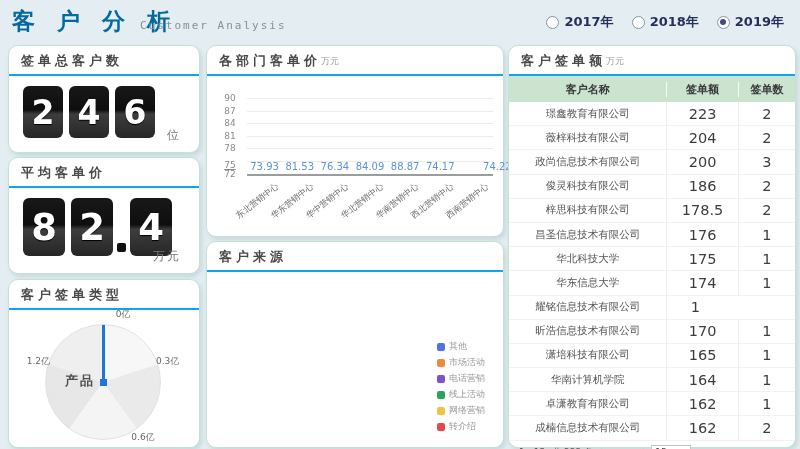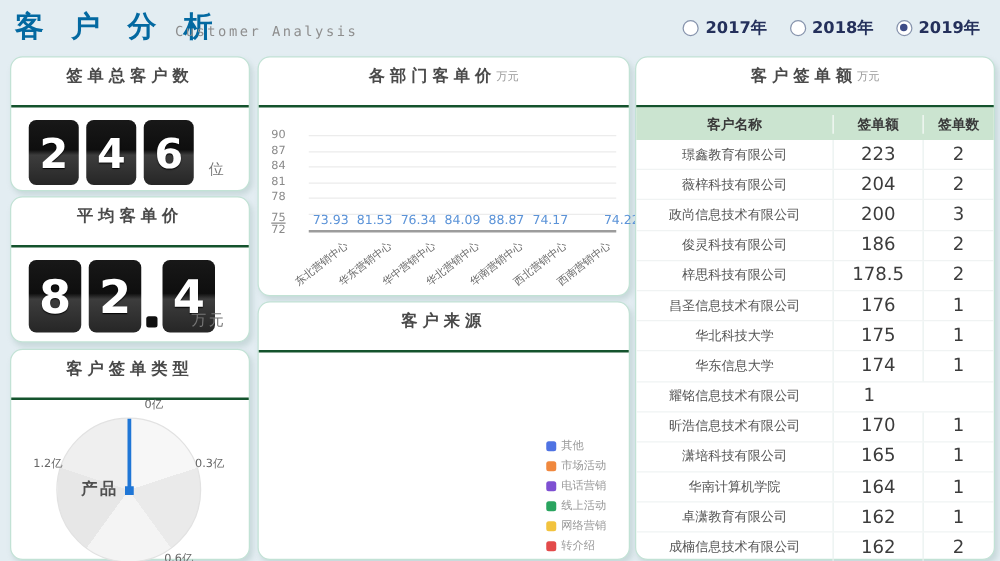--- a/index.html
+++ b/index.html
@@ -9,22 +9,22 @@
   .app-title{position:absolute;left:12px;top:6px;font-size:23px;font-weight:bold;color:#0369a1;letter-spacing:7px}
   .app-subtitle{position:absolute;left:140px;top:19px;font-size:11px;color:#8e8e8e;letter-spacing:2px;font-family:"DejaVu Sans Mono",monospace}
   .year-filter{position:absolute;right:16px;top:13px;display:flex;gap:18px;align-items:center}
   .radio-item{display:flex;gap:5px;align-items:center;cursor:pointer}
   .radio-circle{width:13px;height:13px;border-radius:50%;border:1px solid #8794ad;background:#fff;box-sizing:border-box;position:relative;flex:0 0 auto}
   .radio-circle.selected::after{content:"";position:absolute;left:2.5px;top:2.5px;width:6px;height:6px;border-radius:50%;background:#3e4c86}
   .radio-label{font-size:13px;font-weight:bold;color:#24305b}
   
   .card{position:absolute;background:#fff;border:1px solid #c2e2d5;border-radius:10px;
         box-shadow:2px 3px 4px rgba(151,180,178,.35)}
-  .card-title{height:26px;padding:2px 12px 10px;display:flex;justify-content:center;align-items:center;
-              font-size:13px;font-weight:bold;color:#4a4a4a;letter-spacing:4px;border-bottom:2px solid #14532d}
+  .card-title{height:26px;padding:2px 12px 0;display:flex;justify-content:flex-start;align-items:center;
+              font-size:13px;font-weight:bold;color:#4a4a4a;letter-spacing:4px;border-bottom:2px solid #0ea5e9}
   .unit{font-size:9px;color:#9a9a9a;letter-spacing:0;font-weight:normal}
   #card-total{left:8px;top:45px;width:190px;height:106px}
   #card-avg{left:8px;top:157px;width:190px;height:115px}
   #card-gauge{left:8px;top:279px;width:190px;height:167px}
   #card-dept{left:206px;top:45px;width:296px;height:190px}
   #card-source{left:206px;top:241px;width:296px;height:205px}
   #card-table{left:508px;top:45px;width:286px;height:401px}
   
   .flip-row{display:flex;align-items:flex-end;gap:6px;padding:10px 0 0 14px;position:relative}
   .tile{width:40px;height:52px;border-radius:6px;color:#fff;display:flex;align-items:center;justify-content:center;
@@ -36,21 +36,21 @@
   
   .gauge-plot{position:relative;height:139px}
   .gauge-circle{position:absolute;left:36px;top:14px;width:116px;height:116px;border-radius:50%;border:1px solid #e2e2e2;box-sizing:border-box;
     background:conic-gradient(#f7f7f7 0deg 72deg,#eaeaea 72deg 144deg,#f4f4f4 144deg 216deg,#e7e7e7 216deg 288deg,#efefef 288deg 360deg)}
   .gauge-needle{position:absolute;left:92.5px;top:15px;width:3px;height:57px;background:#1f76d6}
   .gauge-hub{position:absolute;left:91px;top:69px;width:7px;height:7px;background:#1f76d6}
   .gauge-center-label{position:absolute;left:56px;top:62px;font-size:13px;font-weight:bold;color:#4f4f4f;letter-spacing:2px}
   .gauge-tick{position:absolute;transform:translate(-50%,-50%);font-size:9px;color:#666;white-space:nowrap}
   
   .plot{position:relative;margin:8px 8px 0 10px;height:150px}
-  .y-tick{position:absolute;left:0;width:26px;text-align:left;font-size:9px;color:#8a8a8a}
+  .y-tick{position:absolute;left:0;width:26px;text-align:center;font-size:9px;color:#8a8a8a}
   .grid{position:absolute;left:30px;right:2px;height:1px;background:#ececec}
   .grid.axis{height:2px;background:#9c9c9c}
   .dlabel{position:absolute;transform:translateX(-50%);font-size:10px;color:#5b93d8;white-space:nowrap}
   .xlabel{position:absolute;font-size:8.5px;color:#666;white-space:nowrap;
           transform:translateX(-100%) rotate(-38deg);transform-origin:100% 0}
   
   .source-plot{position:relative;height:175px}
   .legend{position:absolute;right:18px;bottom:14px;display:flex;flex-direction:column;gap:3px}
   .legend-item{display:flex;align-items:center;gap:4px;cursor:pointer}
   .legend-swatch{width:8px;height:8px;border-radius:2px;flex:0 0 auto}

